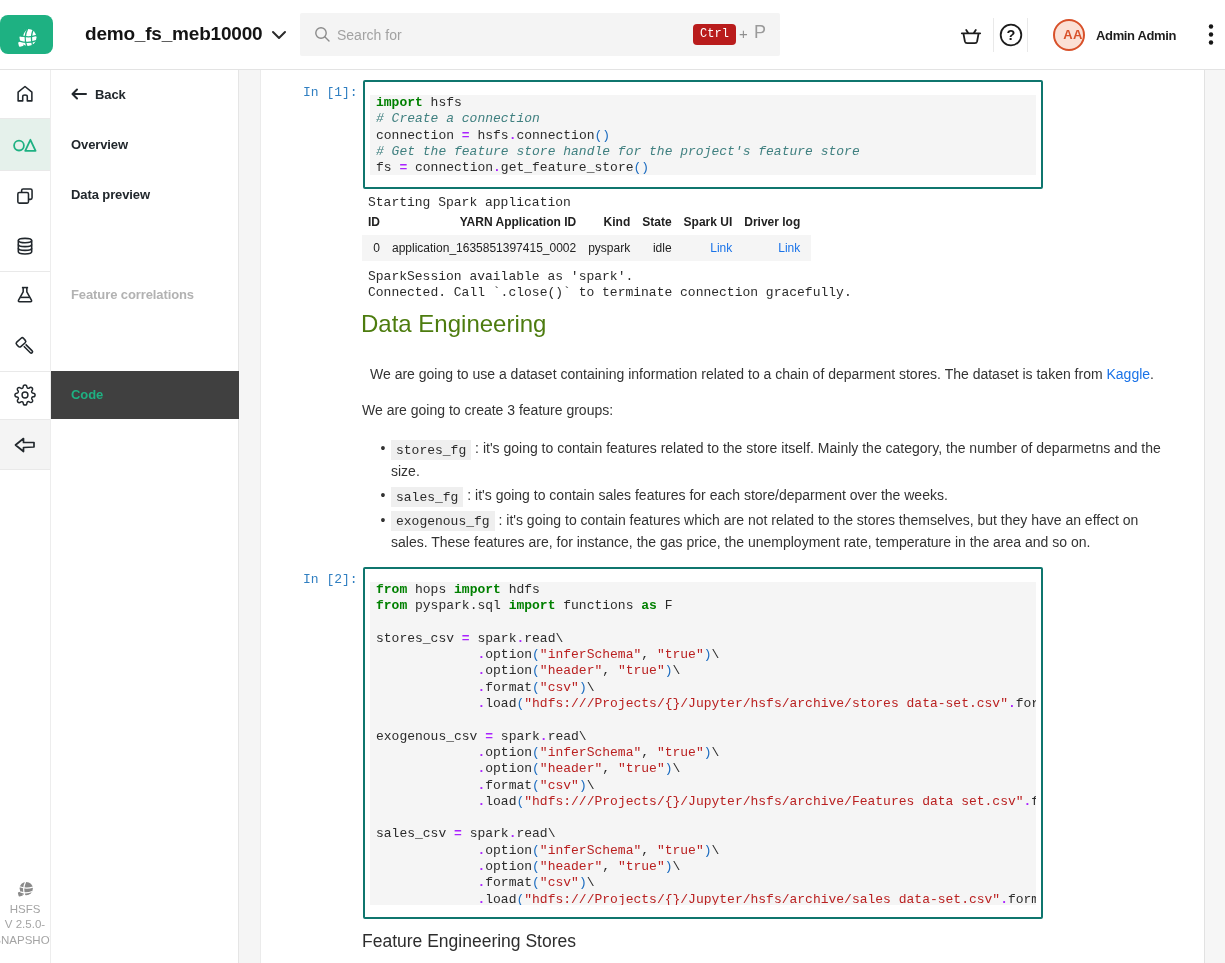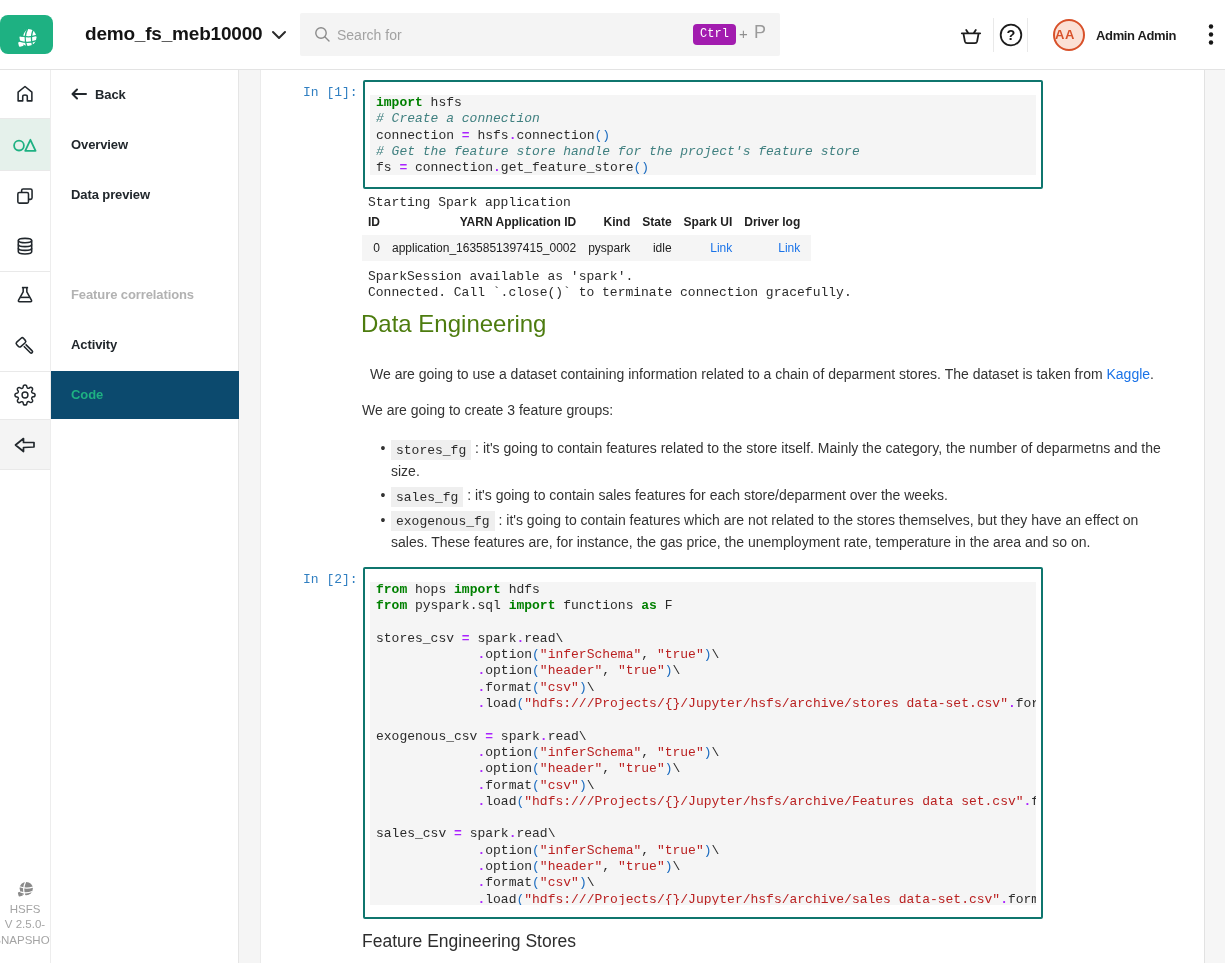--- a/index.html
+++ b/index.html
@@ -7,43 +7,43 @@
   font-family:"Liberation Sans", sans-serif; }
 .abs { position:absolute; }
 
 
 #header { position:absolute; left:0; top:0; width:1225px; height:70px; background:#fff;
   border-bottom:1px solid #e3e3e3; z-index:5; }
 #logo { position:absolute; left:0; top:15px; width:53px; height:39px; background:#1eb182; border-radius:8px; }
 #title { position:absolute; left:85px; top:23px; font-size:19px; font-weight:bold; color:#141414; letter-spacing:-0.2px; }
 #searchbox { position:absolute; left:300px; top:13px; width:480px; height:43px; background:#f4f4f4; border-radius:2px; }
 #searchbox .ph { position:absolute; left:37px; top:14px; font-size:14px; color:#a2a2a2; }
-#ctrlbadge { position:absolute; left:393px; top:11px; width:43px; height:21px; background:#a21caf; border-radius:4px;
+#ctrlbadge { position:absolute; left:393px; top:11px; width:43px; height:21px; background:#b91c1c; border-radius:4px;
   color:#fff; font-family:"Liberation Mono", monospace; font-size:12px; text-align:center; line-height:21px; }
 #plus { position:absolute; left:439px; top:12px; color:#8f8f8f; font-size:15px; }
 #pkey { position:absolute; left:454px; top:9px; color:#9a9a9a; font-size:18px; }
 .hdivider { position:absolute; top:18px; width:1px; height:34px; background:#e9e9e9; }
 #avatar { position:absolute; left:1053px; top:19px; width:32px; height:32px; border-radius:50%;
   background:#fbe0d5; border:2px solid #d8512a; color:#d8512a; font-weight:bold; font-size:13px;
-  text-align:left; line-height:28px; letter-spacing:0.5px; }
+  text-align:right; line-height:28px; letter-spacing:0.5px; }
 #adminname { position:absolute; left:1096px; top:28px; font-size:13px; font-weight:bold; color:#1d1d1d; letter-spacing:-0.35px; }
 
 
 #rail { position:absolute; left:0; top:69px; width:51px; height:894px; background:#fff; border-right:1px solid #ededed; }
 .railrow { position:absolute; left:0; width:50px; height:50px; }
 .railrow svg { position:absolute; left:50%; top:50%; transform:translate(-50%,-50%); }
 .railsep { position:absolute; left:0; width:50px; height:1px; background:#e9e9e9; }
 #railver { position:absolute; left:0; top:810px; width:50px; text-align:center; color:#a4a4a4; font-size:11.5px; line-height:15.5px; }
 
 
 #menu { position:absolute; left:51px; top:69px; width:188px; height:894px; background:#fff; border-right:1px solid #e5e5e5; }
 .mitem { position:absolute; left:0; width:188px; height:50px; font-size:13px; font-weight:bold; color:#21272c;
   line-height:50px; padding-left:20px; letter-spacing:-0.1px; }
 .mitem.dis { color:#b2b2b2; }
-.mitem.act { color:#1eb182; background:#0c4a6e; }
+.mitem.act { color:#1eb182; background:#404040; }
 
 
 #gutter { position:absolute; left:239px; top:69px; width:22px; height:894px; background:#f5f5f5;
   border-right:1px solid #ebebeb; }
 #rstrip { position:absolute; left:1204px; top:69px; width:21px; height:894px; background:#f6f6f6;
   border-left:1px solid #e2e2e2; }
 
 
 .prompt { position:absolute; font-family:"Liberation Mono", monospace; font-size:13px; color:#307fc1; }
 .cellbox { position:absolute; left:363px; width:680px; background:#fff; border:2px solid #0f766e; border-radius:2px; }
@@ -196,21 +196,20 @@
 </div>
 
 <div id="menu">
   <div class="mitem" style="top:1px;">
     <svg width="16" height="12" viewBox="0 0 16 12" style="vertical-align:-1px; margin-right:8px;">
       <path d="M15 6 H2 M6 1.5 L1.5 6 L6 10.5" stroke="#21272c" stroke-width="2" fill="none" stroke-linecap="round" stroke-linejoin="round"></path>
     </svg>Back</div>
   <div class="mitem" style="top:51px;">Overview</div>
   <div class="mitem" style="top:101px;">Data preview</div>
   <div class="mitem dis" style="top:201px;">Feature correlations</div>
-  <div class="mitem" style="top:251px;">Activity</div>
   <div class="mitem act" style="top:302px; height:48px; line-height:48px;">Code</div>
 </div>
 
 <div id="gutter"></div>
 <div id="rstrip"></div>
 
 <div class="prompt" style="left:303px; top:84.5px;">In [1]:</div>
 <div class="cellbox" style="top:80px; height:109px;">
   <div class="codearea">
       <pre class="code"><span class="k">import</span> hsfs

